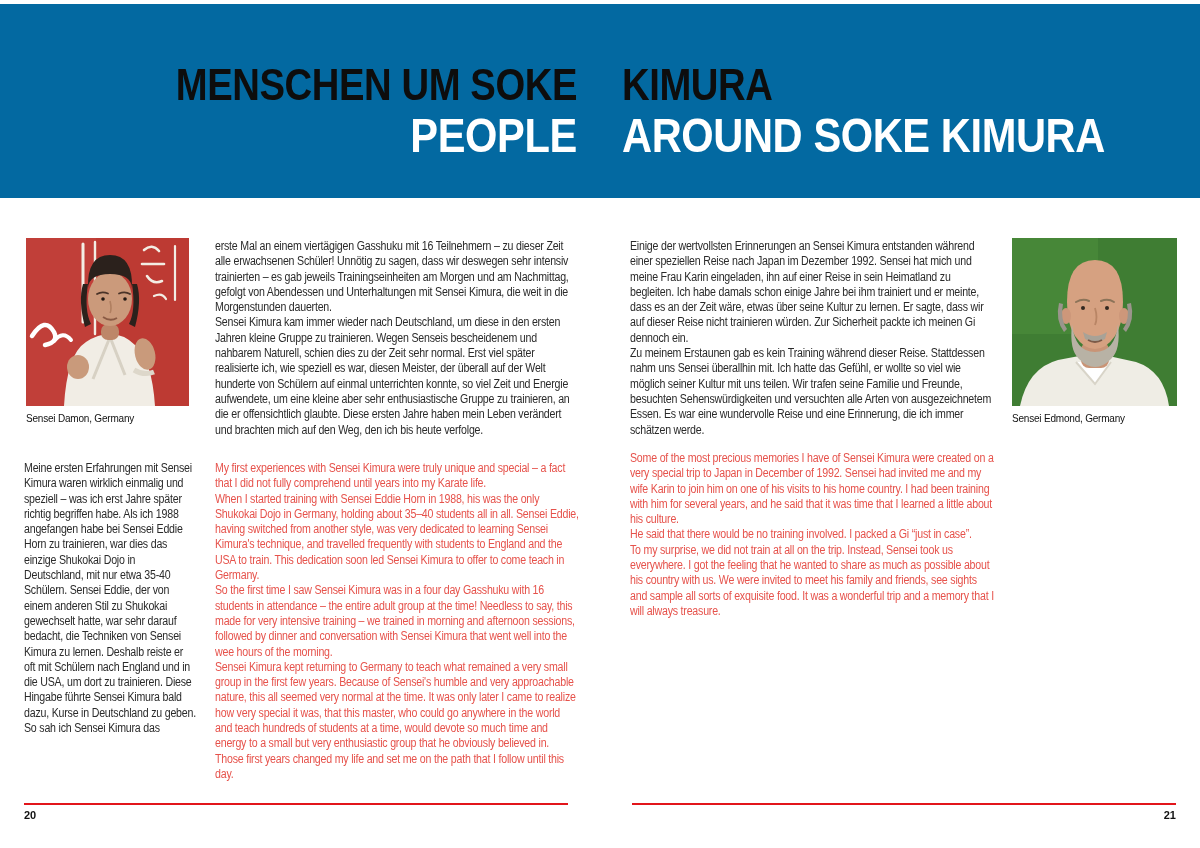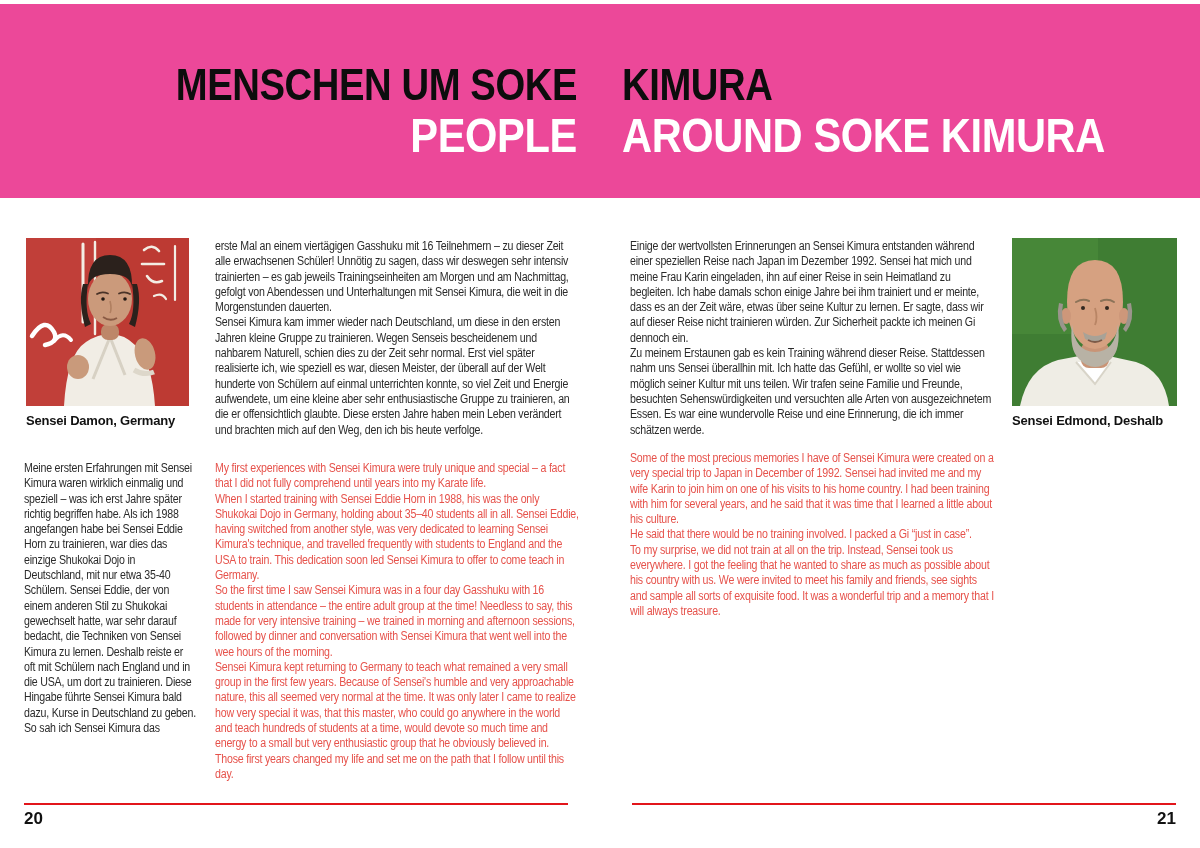--- a/index.html
+++ b/index.html
@@ -4,38 +4,38 @@
 <style>
   html,body { margin:0; padding:0; }
   body {
     width:1200px; height:848px; position:relative; overflow:hidden;
     background:#ffffff;
     font-family:"Liberation Sans", sans-serif;
   }
   
   .banner {
     position:absolute; left:0; top:4px; width:1200px; height:194px;
-    background:#ec4899;
+    background:#0369a1;
   }
   .tl {
     position:absolute; white-space:nowrap; font-weight:bold;
     letter-spacing:-0.5px; line-height:1;
   }
   .t-left  { transform:scaleX(0.85); transform-origin:right top; right:623px; text-align:right; }
   .t-right { transform:scaleX(0.85); transform-origin:left top;  left:622px; }
   .row1 { top:58px;  font-size:45px; color:#0d0d0d; }
   .row2 { top:107px; font-size:49px; color:#ffffff; }
 
   
   .photo { position:absolute; display:block; }
   #photo-damon  { left:26px;   top:238px; width:163px; height:168px; }
   #photo-edmond { left:1012px; top:238px; width:165px; height:168px; }
 
   .caption {
-    position:absolute; font-weight:bold; font-size:13px; color:#111;
+    position:absolute; font-weight:normal; font-size:10px; color:#111;
     letter-spacing:-0.2px; white-space:nowrap;
   }
   #cap-damon  { left:26px;   top:413px; }
   #cap-edmond { left:1012px; top:413px; }
 
   
   .col {
     position:absolute;
     font-size:12.5px; line-height:15.3px; letter-spacing:-0.25px;
     color:#2a2a2a;
@@ -47,21 +47,21 @@
   #col-mid-de    { left:215px; top:239px; width:428px; }
   #col-mid-en    { left:215px; top:461px; width:428px; }
   #col-right-de  { left:630px; top:239px; width:430px; }
   #col-right-en  { left:630px; top:451px; width:430px; }
 
   
   .rule { position:absolute; top:803px; height:2px; background:#e2151b; }
   #rule-left  { left:24px;  width:544px; }
   #rule-right { left:632px; width:544px; }
   .pagenum {
-    position:absolute; top:809px; font-weight:bold; font-size:17px; color:#111;
+    position:absolute; top:809px; font-weight:bold; font-size:11px; color:#111;
   }
   #pn-left  { left:24px; }
   #pn-right { right:24px; text-align:center; }
 </style>
 </head>
 <body>
 
 <div class="banner">
   <span class="tl row1 t-left">MENSCHEN UM SOKE</span>
   <span class="tl row1 t-right">KIMURA</span>
@@ -132,21 +132,21 @@
   <path d="M76 102 q7 4 14 0" stroke="#7c5a48" stroke-width="1.8" fill="none"></path>
 
   <g stroke="#8c7358" stroke-width="2" fill="none" stroke-linecap="round">
     <path d="M64 64 q7 -4 13 -1"></path>
     <path d="M89 63 q7 -3 13 1"></path>
   </g>
   <circle cx="71" cy="70" r="2" fill="#32271f"></circle>
   <circle cx="95" cy="70" r="2" fill="#32271f"></circle>
   <path d="M83 70 q3 10 0 17" stroke="#b98565" stroke-width="1.8" fill="none"></path>
 </svg>
-<div class="caption" id="cap-edmond">Sensei Edmond, Deshalb</div>
+<div class="caption" id="cap-edmond">Sensei Edmond, Germany</div>
 
 <div class="col" id="col-left-de">Meine ersten Erfahrungen mit Sensei Kimura waren wirklich einmalig und speziell – was ich erst Jahre später richtig begriffen habe. Als ich 1988 angefangen habe bei Sensei Eddie Horn zu trainieren, war dies das einzige Shukokai Dojo in Deutschland, mit nur etwa 35-40 Schülern. Sensei Eddie, der von einem anderen Stil zu Shukokai gewechselt hatte, war sehr darauf bedacht, die Techniken von Sensei Kimura zu lernen. Deshalb reiste er oft mit Schülern nach England und in die USA, um dort zu trainieren. Diese Hingabe führte Sensei Kimura bald dazu, Kurse in Deutschland zu geben.
 So sah ich Sensei Kimura das</div>
 <div class="col" id="col-mid-de">erste Mal an einem viertägigen Gasshuku mit 16 Teilnehmern – zu dieser Zeit alle erwachsenen Schüler! Unnötig zu sagen, dass wir deswegen sehr intensiv trainierten – es gab jeweils Trainingseinheiten am Morgen und am Nachmittag, gefolgt von Abendessen und Unterhaltungen mit Sensei Kimura, die weit in die Morgenstunden dauerten.
 Sensei Kimura kam immer wieder nach Deutschland, um diese in den ersten Jahren kleine Gruppe zu trainieren. Wegen Senseis bescheidenem und nahbarem Naturell, schien dies zu der Zeit sehr normal. Erst viel später realisierte ich, wie speziell es war, diesen Meister, der überall auf der Welt hunderte von Schülern auf einmal unterrichten konnte, so viel Zeit und Energie aufwendete, um eine kleine aber sehr enthusiastische Gruppe zu trainieren, an die er offensichtlich glaubte. Diese ersten Jahre haben mein Leben verändert und brachten mich auf den Weg, den ich bis heute verfolge.</div>
 <div class="col red" id="col-mid-en">My first experiences with Sensei Kimura were truly unique and special – a fact that I did not fully comprehend until years into my Karate life.
 When I started training with Sensei Eddie Horn in 1988, his was the only Shukokai Dojo in Germany, holding about 35–40 students all in all. Sensei Eddie, having switched from another style, was very dedicated to learning Sensei Kimura's technique, and travelled frequently with students to England and the USA to train. This dedication soon led Sensei Kimura to offer to come teach in Germany.
 So the first time I saw Sensei Kimura was in a four day Gasshuku with 16 students in attendance – the entire adult group at the time! Needless to say, this made for very intensive training – we trained in morning and afternoon sessions, followed by dinner and conversation with Sensei Kimura that went well into the wee hours of the morning.
 Sensei Kimura kept returning to Germany to teach what remained a very small group in the first few years. Because of Sensei's humble and very approachable nature, this all seemed very normal at the time. It was only later I came to realize how very special it was, that this master, who could go anywhere in the world and teach hundreds of students at a time, would devote so much time and energy to a small but very enthusiastic group that he obviously believed in. Those first years changed my life and set me on the path that I follow until this day.</div>
 <div class="col" id="col-right-de">Einige der wertvollsten Erinnerungen an Sensei Kimura entstanden während einer speziellen Reise nach Japan im Dezember 1992. Sensei hat mich und meine Frau Karin eingeladen, ihn auf einer Reise in sein Heimatland zu begleiten. Ich habe damals schon einige Jahre bei ihm trainiert und er meinte, dass es an der Zeit wäre, etwas über seine Kultur zu lernen. Er sagte, dass wir auf dieser Reise nicht trainieren würden. Zur Sicherheit packte ich meinen Gi dennoch ein.

